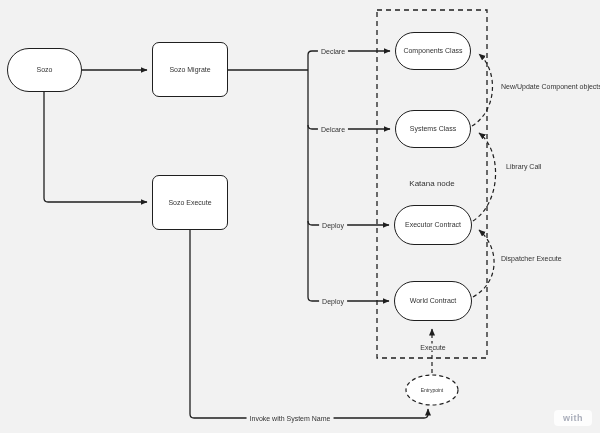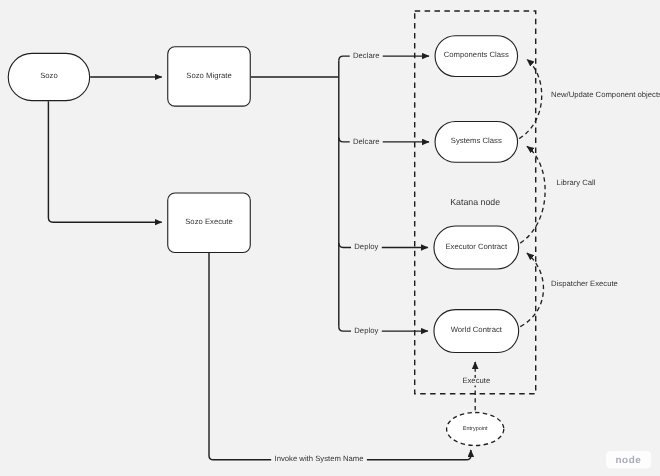--- a/index.html
+++ b/index.html
@@ -116,16 +116,16 @@
   <div class="edge-label" style="left:333px;top:225px;">Deploy</div>
   <div class="edge-label" style="left:333px;top:301px;">Deploy</div>
   <div class="edge-label" style="left:433px;top:347px;">Execute</div>
   <div class="edge-label" style="left:290px;top:418px;">Invoke with System Name</div>
 
   <div class="side-label" style="left:499px;top:83px;">New/Update Component objects</div>
   <div class="side-label" style="left:504px;top:163px;">Library Call</div>
   <div class="side-label" style="left:499px;top:255px;">Dispatcher Execute</div>
 
   <div class="miro-badge">
-    <span>node</span>
+    <span>with</span>
   </div>
 
 </div>
 
 </body></html>

